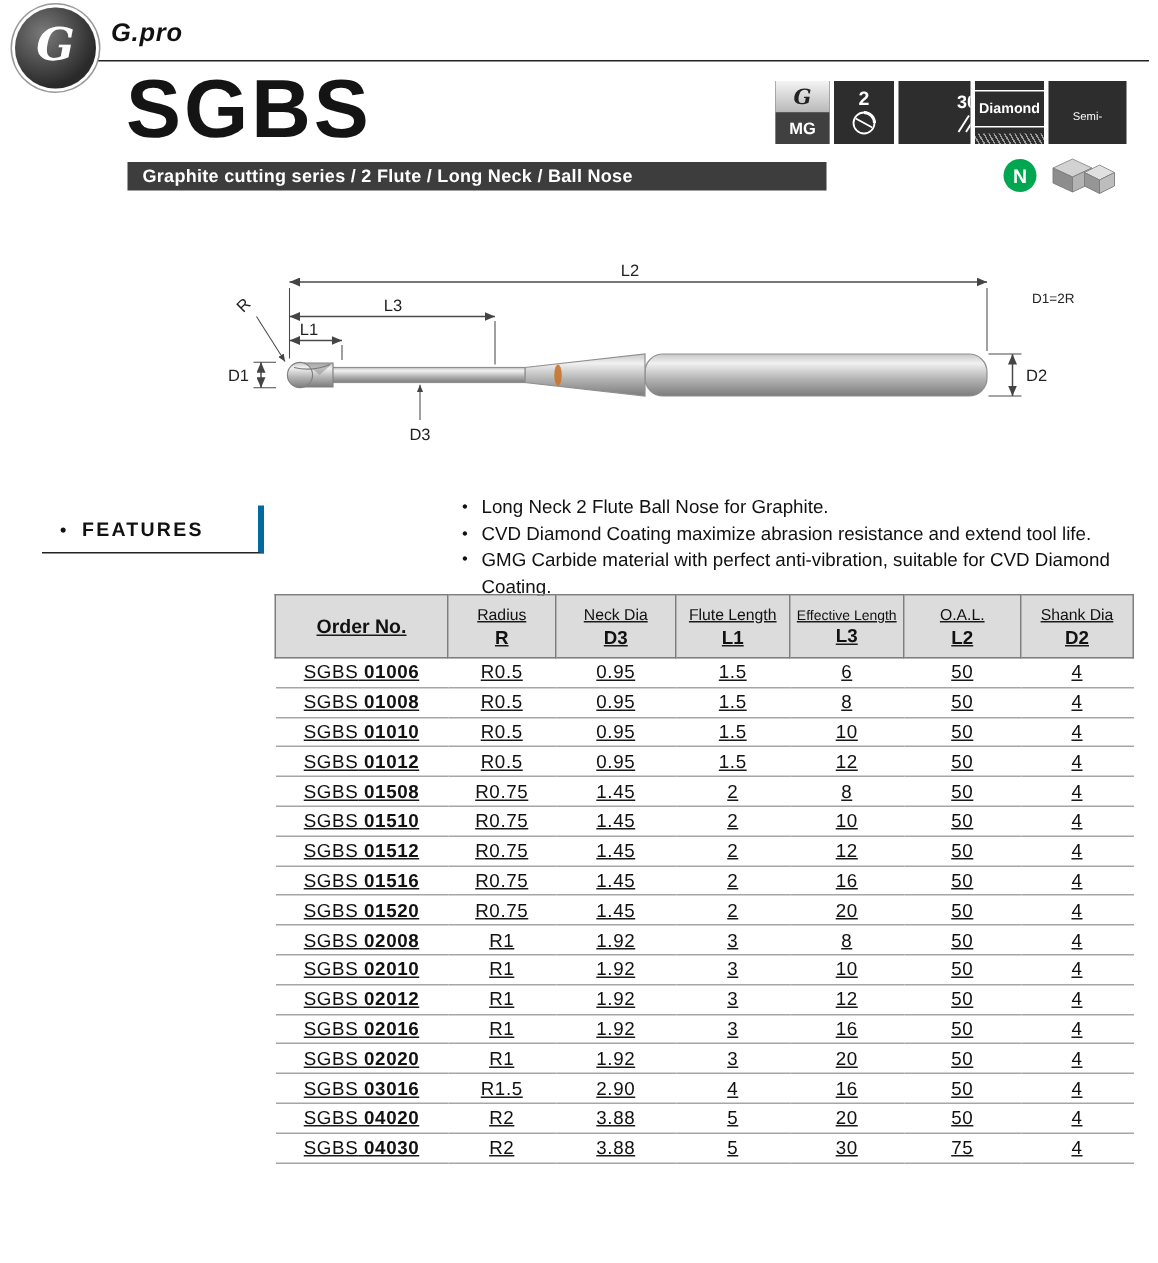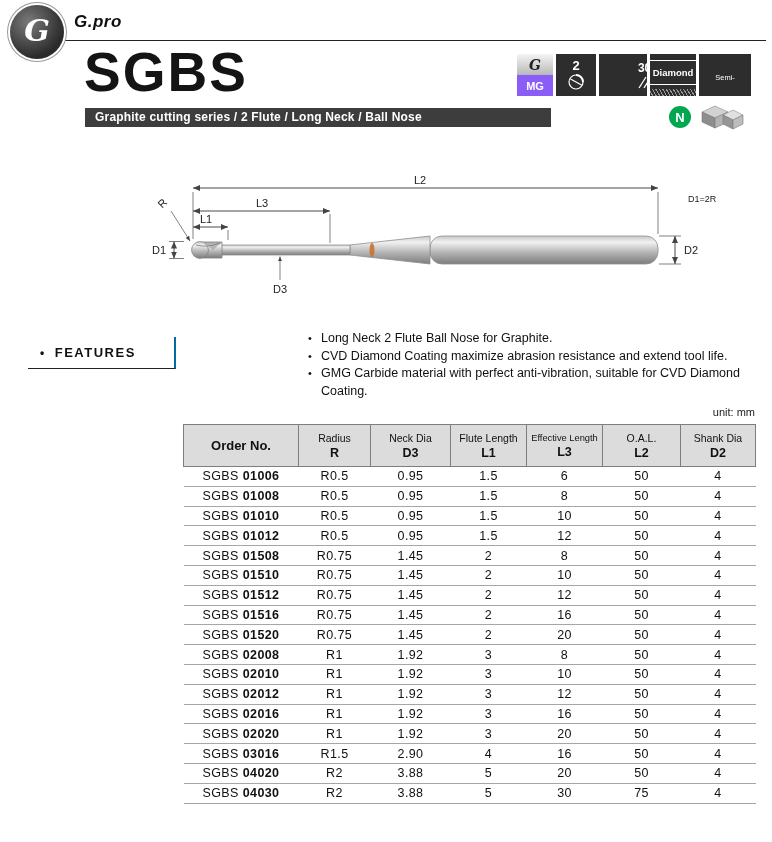--- a/index.html
+++ b/index.html
@@ -15,55 +15,55 @@
   .logo-circle span { color:#fff; font-family:"DejaVu Serif", serif; font-style:italic; font-weight:bold; font-size:30px; margin-top:-3px;}
   .brand { position:absolute; left:74px; top:12px; font-size:17px; font-weight:bold; font-style:italic; letter-spacing:.5px; color:#111; }
   .series-code { position:absolute; left:84px; top:40px; font-size:55px; font-weight:bold; letter-spacing:2px; color:#141414; }
 
   
   .badges { position:absolute; left:517px; top:54px; display:flex; gap:3px; height:42px; }
   .badge { background:#2d2d2d; color:#fff; height:42px; display:flex; flex-direction:column; align-items:center; justify-content:center; overflow:hidden; }
   .badge-material { width:36px; padding:0; justify-content:stretch; }
   .badge-material .mat-top { width:100%; height:21px; background:linear-gradient(#f4f4f4,#b8b8b8); color:#222;
     font-family:"DejaVu Serif", serif; font-weight:bold; font-style:italic; font-size:14px; display:flex; align-items:center; justify-content:center; }
-  .badge-material .mat-bottom { width:100%; height:21px; background:#8b5cf6; font-weight:bold; font-size:11px; display:flex; align-items:center; justify-content:center; }
+  .badge-material .mat-bottom { width:100%; height:21px; background:#404040; font-weight:bold; font-size:11px; display:flex; align-items:center; justify-content:center; }
   .badge-flute { width:40px; gap:1px; }
   .badge-flute .num { font-weight:bold; font-size:13px; line-height:13px; }
   .badge-helix { width:40px; gap:1px;padding-left:48px; }
   .badge-helix .deg { font-weight:bold; font-size:12px; line-height:13px; }
   .badge-diamond { width:46px; justify-content:flex-start; padding-top:6px; }
   .badge-diamond .dia-text { font-size:9.5px; font-weight:bold; border:1px solid #fff; padding:6px 3px; }
   .badge-diamond .hatch { margin-top:4px; width:100%; height:16px;
     background:repeating-linear-gradient(60deg, #2d2d2d 0 2px, #9a9a9a 2px 3px); }
   .badge-finish { width:52px; font-size:7.5px; line-height:9px;gap:18px; }
   .badge-finish .f1 { font-weight:bold; border-bottom:1px solid #9a9a9a; width:100%; text-align:center; padding-bottom:2px; margin-bottom:2px; }
   .badge-finish .f2, .badge-finish .f3 { text-align:center; }
 
   
   .series-bar { position:absolute; left:85px; top:108px; width:466px; height:19px; background:#3d3d3d;
     color:#fff; font-size:12px; font-weight:bold; line-height:19px; padding-left:10px; letter-spacing:.2px; }
   .n-badge { position:absolute; left:669px; top:106px; width:22px; height:22px; border-radius:50%;
     background:#00a650; color:#fff; font-weight:bold; font-size:13px; display:flex; align-items:center; justify-content:center; }
   .workpiece { position:absolute; left:699px; top:103px; }
 
   
-  .section-tab { position:absolute; width:148px; height:32px; border-bottom:1px solid #222; border-right:2px solid #0369a1;
+  .section-tab { position:absolute; width:148px; height:32px; border-bottom:1px solid #222; border-right:4px solid #0369a1;
     display:flex; align-items:center; padding-left:12px; font-weight:bold; font-size:13px; letter-spacing:1.5px; color:#111; background:#fff; }
   .section-tab::before { content:"•"; margin-right:9px; font-size:12px; }
   #features-tab { left:28px; top:337px; }
   #items-tab { left:28px; top:424px; }
 
   
   .features-list { position:absolute; left:308px; top:330px; width:450px; list-style:none; }
   .features-list li { font-size:12.5px; line-height:17.5px; color:#111; padding-left:13px; position:relative; }
   .features-list li::before { content:"•"; position:absolute; left:0; top:0; font-size:11px; }
 
   
   .unit-note { position:absolute; left:600px; top:406px; width:155px; text-align:right; font-size:11px; color:#222; }
-  .items-table { position:absolute; left:183px; top:424px; border-collapse:collapse; table-layout:fixed; width:572px; }
+  .items-table { position:absolute; left:183px; top:396px; border-collapse:collapse; table-layout:fixed; width:572px;text-decoration:underline; }
   .items-table thead th { background:#dcdcdc; border:1px solid #7e7e7e; height:42px; padding:0; vertical-align:middle;
     font-weight:normal; text-align:center; color:#111; }
   .items-table thead th .h1 { display:block; font-size:10.5px; }
   .items-table thead th:nth-child(5) .h1 { font-size:9.3px; }
   .items-table thead th .h2 { display:block; font-size:12.5px; font-weight:bold; margin-top:2px; }
   .items-table thead th.order-h { font-size:13px; font-weight:bold; }
   .items-table tbody td { text-align:center; border-bottom:1px solid #a6a6a6; height:19.8px; padding:0;
     font-size:12.5px; color:#111; letter-spacing:.4px; }
   .ord-prefix { font-weight:normal; }
   .ord-no { font-weight:bold; }

